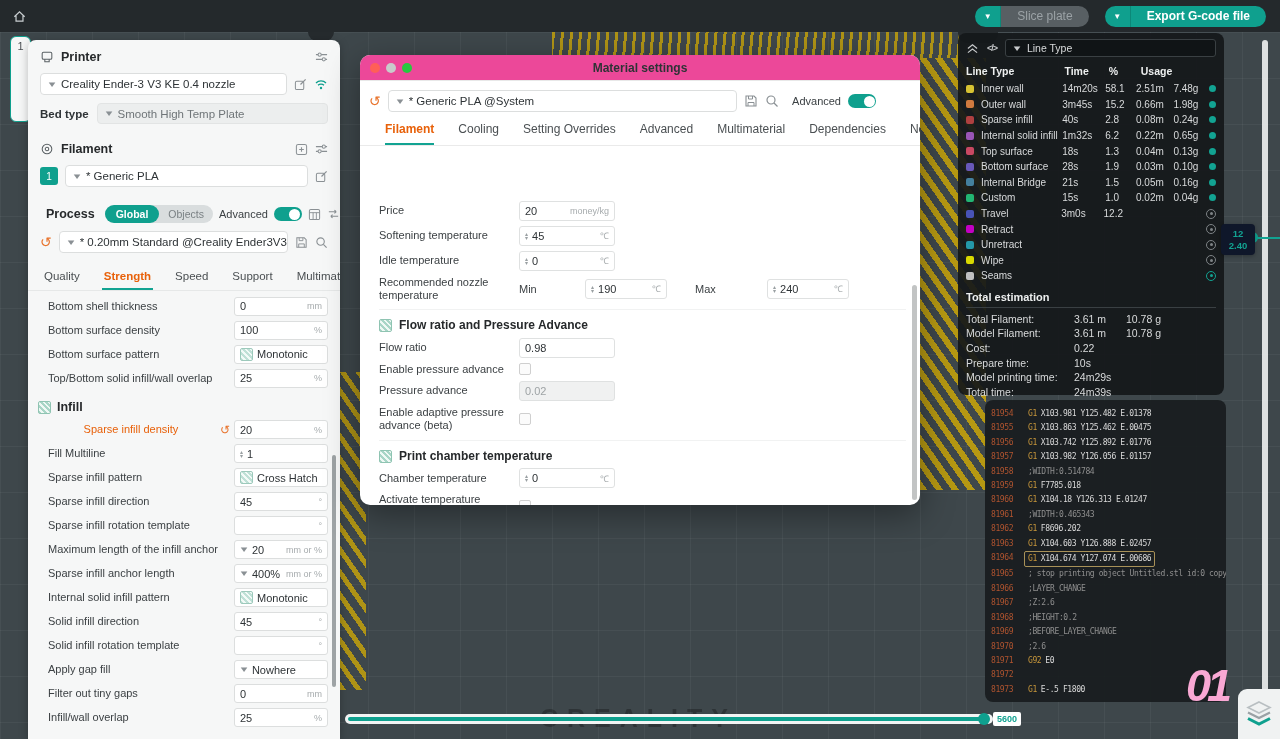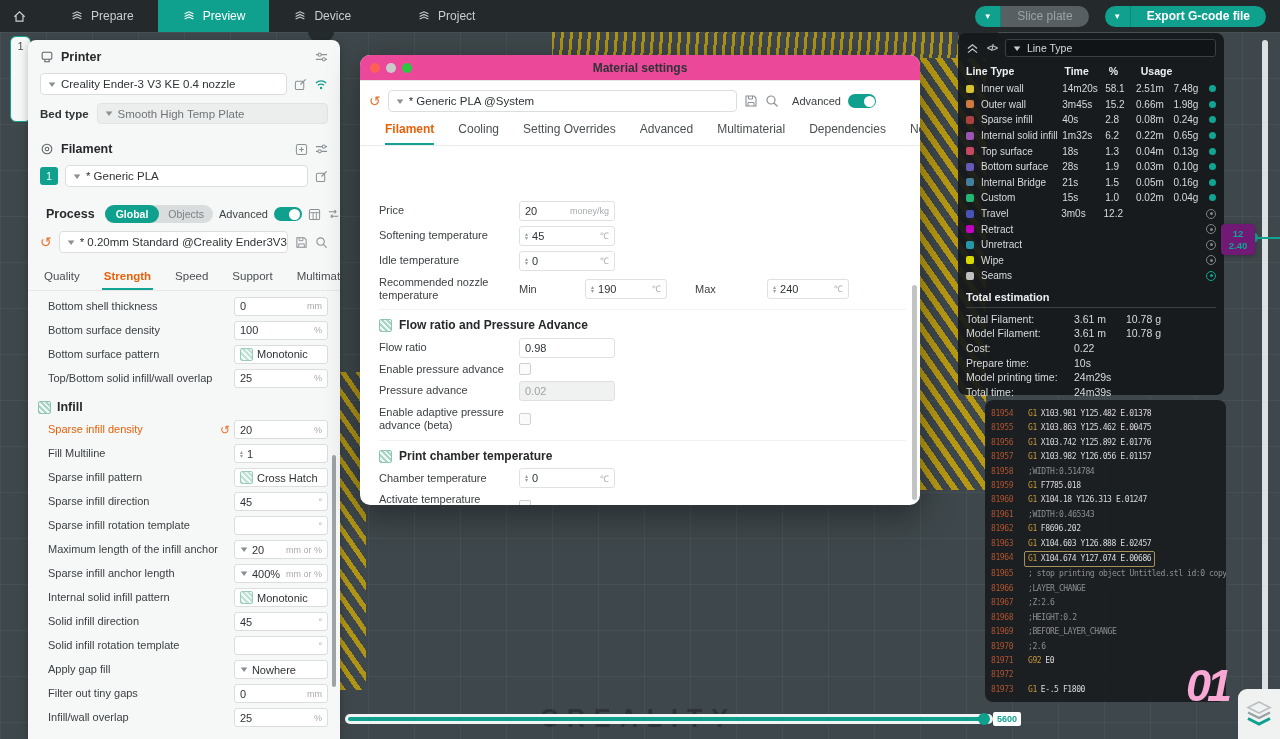--- a/index.html
+++ b/index.html
@@ -84,21 +84,21 @@
     background:#fff; display:flex; align-items:center; padding:0 5px; font-size:11px; color:#2E3336; }
   .prow .pval { flex:1; overflow:hidden; white-space:nowrap; }
   .prow .punit { color:#A6ABAD; font-size:9px; white-space:nowrap; }
   .prow .sec-ic, .prow .reset, .prow .pcheck, .prow .arrows, .prow .bchev, .prow .pat { display:none; }
   .arrows { flex-direction:column; font-size:6px; line-height:4px; color:#9AA0A3; margin-right:4px; font-style:normal; }
   .arrows i { font-style:normal; }
   .prow.section { padding:10px 12px 3px 10px; }
   .prow.section .plabel { font-weight:bold; font-size:12.5px; color:#26292B; }
   .prow.section .sec-ic { display:inline-block; width:13px; height:13px; margin-right:6px; flex-shrink:0;
     background:repeating-linear-gradient(45deg,#A8D5C6 0 2px,#EFF8F4 2px 4px); border:1px solid #8FC4B2; border-radius:2px; }
-  .prow.modified .plabel { color:#E8610A; }
+  .prow.modified .plabel { color:#E8610A;text-align:center; }
   .prow.modified .reset { display:inline-block; color:#E8732C; font-size:12px; margin-right:4px; }
   .prow.stepper .arrows { display:flex; }
   .prow.dropdown .bchev { display:inline-block; color:#8A9094; font-size:8px; margin-right:4px; transform:scaleX(1.4); }
   .prow.pattern .pat { display:inline-block; width:13px; height:13px; margin-right:4px; flex-shrink:0;
     background:repeating-linear-gradient(45deg,#BFE0D6 0 2px,#F2FAF7 2px 4px); border:1px solid #9CC9BB; border-radius:2px; }
   .lscroll { position:absolute; right:4px; top:415px; width:4px; height:232px; background:#9EA3A5; border-radius:2px; z-index:3; }
 
   
   .dialog { position:absolute; left:360px; top:55px; width:560px; height:450px; background:#fff;
     border-radius:10px; z-index:15; box-shadow:0 10px 34px rgba(0,0,0,0.38); overflow:hidden; }
@@ -172,21 +172,21 @@
   .gtxt { color:#DADADA; }
   .gline.comment .gtxt { color:#8F8F8F; }
   .gline.hl .gwrap { border:1px solid #A89158; border-radius:2px; padding:0 3px; margin-left:-4px; }
 
   
   .vtrack { position:absolute; left:1262px; top:40px; width:6px; height:658px;
     background:rgba(238,241,241,0.9); border-radius:3px; z-index:11; }
   .vline { position:absolute; left:1252px; top:237px; width:28px; height:2px; background:#12A392; z-index:11; }
   .vhandle { position:absolute; left:1247px; top:232px; width:11px; height:11px; background:#12A392;
     border-radius:50%; z-index:12; }
-  .layer-badge { position:absolute; left:1221px; top:224px; width:34px; height:31px; background:#701a75;
+  .layer-badge { position:absolute; left:1221px; top:224px; width:34px; height:31px; background:#0f172a;
     border-radius:4px; z-index:12; display:flex; flex-direction:column; align-items:center; justify-content:center;
     font-size:9.5px; font-weight:bold; color:#12A392; line-height:1.25; box-shadow:0 1px 4px rgba(0,0,0,0.3); }
 
   
   .htrack { position:absolute; left:345px; top:714px; width:648px; height:10px; background:#F2F4F4;
     border-radius:5px; z-index:11; }
   .hfill { position:absolute; left:3px; top:3px; height:4px; width:634px; background:#0FA08E; border-radius:2px; }
   .hhandle { position:absolute; left:978px; top:713px; width:12px; height:12px; background:#0FA08E;
     border-radius:50%; z-index:12; }
   .hbadge { position:absolute; left:993px; top:712px; height:14px; background:#fff; border-radius:2px;
@@ -212,50 +212,20 @@
   <div class="bedtext">CREALITY</div>
   <div class="notch n1"></div>
   <div class="notch n2"></div>
 
   <div class="topbar">
     <div class="home-btn">
       <svg width="15" height="15" viewBox="0 0 16 16">
           <path d="M2.5 8.2 8 3l5.5 5.2M4.3 7.3V13h7.4V7.3" fill="none" stroke="#C9CED1" stroke-width="1.3"></path>
         </svg>
     </div>
-    <div class="ttabs">
-
-        <div class="ttab">
-          <svg width="14" height="14" viewBox="0 0 16 16">
-            <path d="M3 5.5 8 3.2l5 2.3M3 8.5 8 6.2l5 2.3M3 11.5 8 9.2l5 2.3" fill="none" stroke="currentColor" stroke-width="1.2"></path>
-          </svg>
-          <span>Prepare</span>
-        </div>
-
-        <div class="ttab active">
-          <svg width="14" height="14" viewBox="0 0 16 16">
-            <path d="M3 5.5 8 3.2l5 2.3M3 8.5 8 6.2l5 2.3M3 11.5 8 9.2l5 2.3" fill="none" stroke="currentColor" stroke-width="1.2"></path>
-          </svg>
-          <span>Preview</span>
-        </div>
-
-        <div class="ttab">
-          <svg width="14" height="14" viewBox="0 0 16 16">
-            <path d="M3 5.5 8 3.2l5 2.3M3 8.5 8 6.2l5 2.3M3 11.5 8 9.2l5 2.3" fill="none" stroke="currentColor" stroke-width="1.2"></path>
-          </svg>
-          <span>Device</span>
-        </div>
-
-        <div class="ttab gap">
-          <svg width="14" height="14" viewBox="0 0 16 16">
-            <path d="M3 5.5 8 3.2l5 2.3M3 8.5 8 6.2l5 2.3M3 11.5 8 9.2l5 2.3" fill="none" stroke="currentColor" stroke-width="1.2"></path>
-          </svg>
-          <span>Project</span>
-        </div>
-      </div>
     <div class="topbar-right">
       <div class="split-btn disabled">
         <div class="split-cap">
             <span>▼</span>
           </div>
         <div class="split-main">Slice plate</div>
       </div>
       <div class="split-btn primary">
         <div class="split-cap">
             <span>▼</span>

